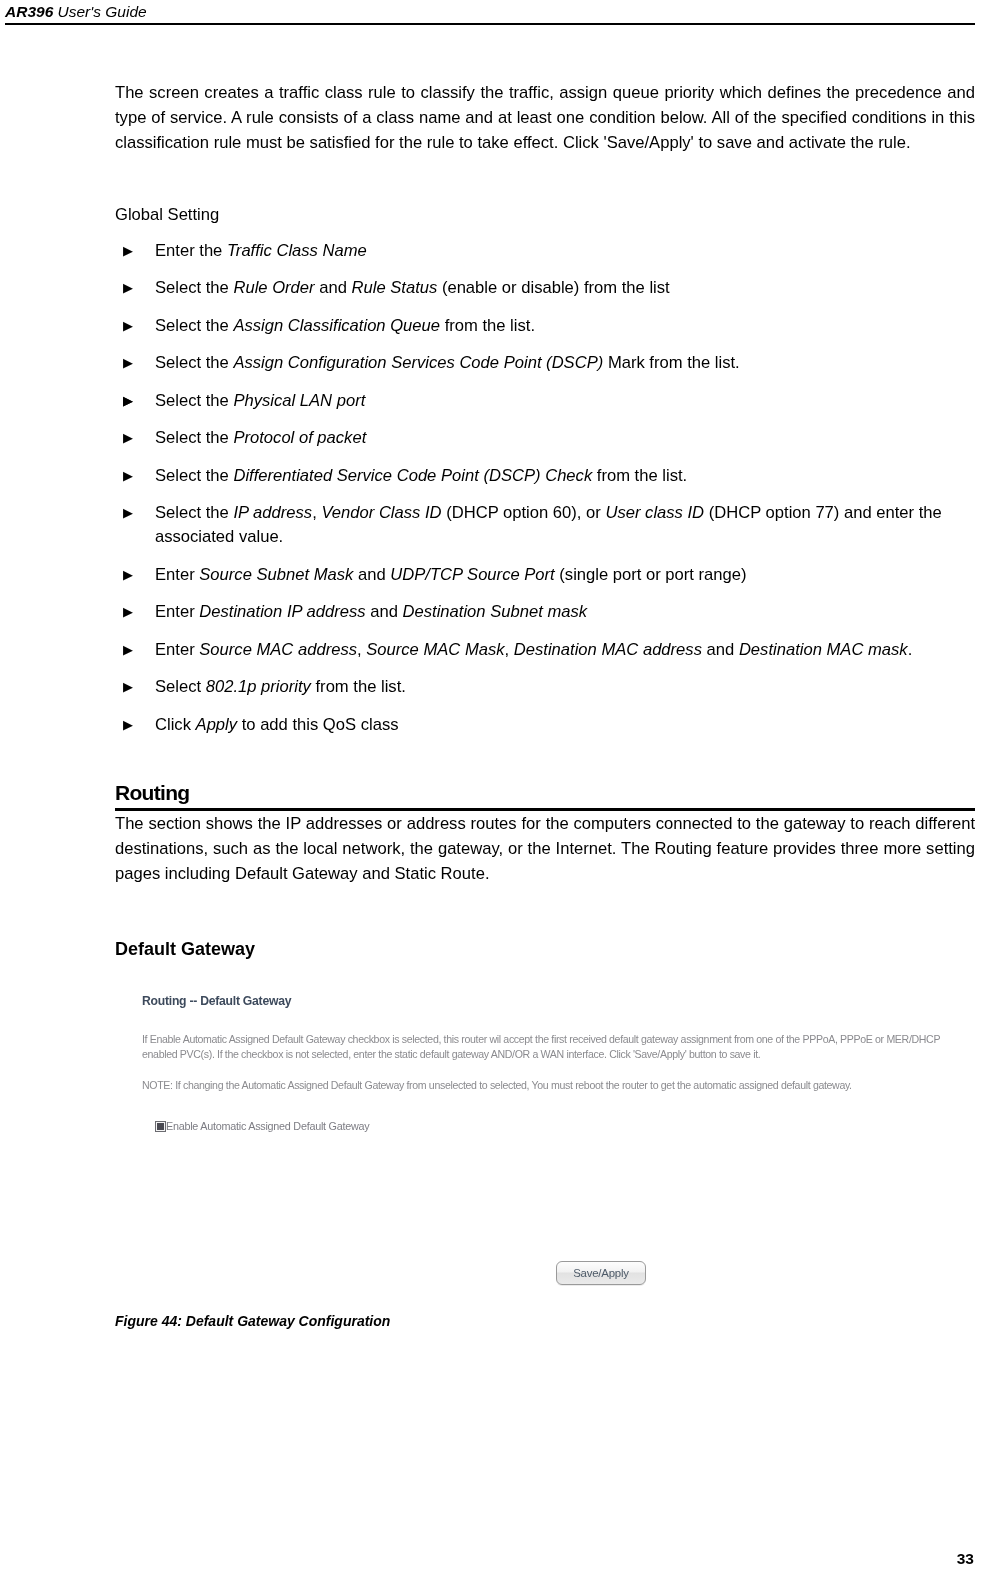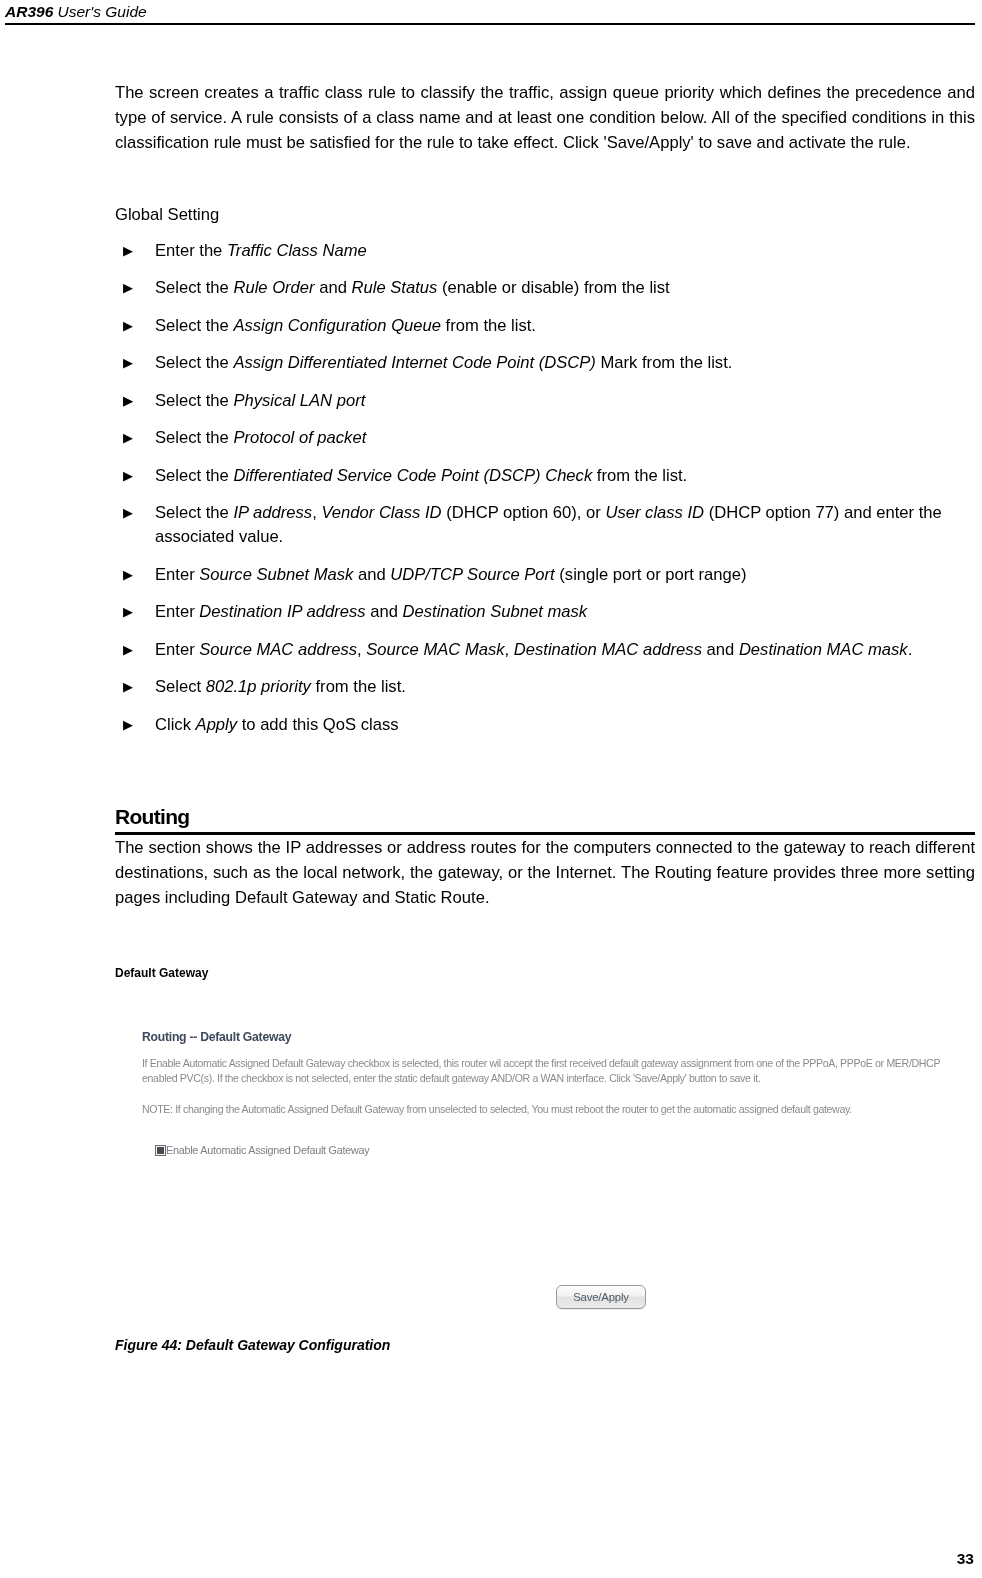--- a/index.html
+++ b/index.html
@@ -85,60 +85,60 @@
     line-height: 24px;
     color: #000;
   }
   ul.bullets li .txt i,
   p.body-par i {
     font-style: italic;
   }
 
   
   .section-heading-wrap {
-    margin-top: 68px;
+    margin-top: 44px;
   }
   h2.section-heading {
     margin: 0;
     font-size: 21px;
     font-weight: bold;
     letter-spacing: -0.7px;
     line-height: 24px;
   }
   .section-rule {
     margin-top: 3px;
     border-bottom: 3.2px solid #000;
     width: 860px;
   }
 
   .after-rule-par {
     margin-top: 26px;
   }
 
   h3.sub-heading {
     margin: 0;
-    font-size: 12px;
+    font-size: 18px;
     font-weight: bold;
     line-height: 22px;
   }
   .subheading-wrap { margin-top: 52px; }
 
   
   .ui-shot {
     margin-top: 26px;
     width: 860px;
     height: 310px;
     background: #ffffff;
     position: relative;
     font-family: "Liberation Sans", sans-serif;
   }
   .ui-title {
     position: absolute;
     left: 27px;
-    top: 20px;
+    top: 8px;
     font-size: 12.2px;
     font-weight: bold;
     color: #3d4a5c;
     letter-spacing: -0.25px;
     white-space: nowrap;
   }
   .ui-para {
     position: absolute;
     left: 27px;
     font-size: 10.6px;
@@ -231,22 +231,22 @@
 
 <div id="content">
 
   <p class="body-par">The screen creates a traffic class rule to classify the traffic, assign queue priority which defines the precedence and type of service. A rule consists of a class name and at least one condition below. All of the specified conditions in this classification rule must be satisfied for the rule to take effect. Click 'Save/Apply' to save and activate the rule.</p>
 
   <div class="sub-label">Global Setting</div>
 
   <ul class="bullets" id="bullet-list">
       <li><span class="marker">▶</span><span class="txt">Enter the <i>Traffic Class Name</i></span></li>
       <li><span class="marker">▶</span><span class="txt">Select the <i>Rule Order</i> and <i>Rule Status</i> (enable or disable) from the list</span></li>
-      <li><span class="marker">▶</span><span class="txt">Select the <i>Assign Configuration Queue</i> from the list.</span></li>
-      <li><span class="marker">▶</span><span class="txt">Select the <i>Assign Differentiated Internet Code Point (DSCP)</i> Mark from the list.</span></li>
+      <li><span class="marker">▶</span><span class="txt">Select the <i>Assign Classification Queue</i> from the list.</span></li>
+      <li><span class="marker">▶</span><span class="txt">Select the <i>Assign Configuration Services Code Point (DSCP)</i> Mark from the list.</span></li>
       <li><span class="marker">▶</span></li>
       <li><span class="marker">▶</span><span class="txt">Select the <i>Physical LAN port</i></span></li>
       <li><span class="marker">▶</span><span class="txt">Select the <i>Protocol of packet</i></span></li>
       <li><span class="marker">▶</span><span class="txt">Select the <i>Differentiated Service Code Point (DSCP) Check</i> from the list.</span></li>
       <li><span class="marker">▶</span><span class="txt">Select the <i>IP address</i>, <i>Vendor Class ID</i> (DHCP option 60), or <i>User class ID</i> (DHCP option 77) and enter the associated value.</span></li>
       <li><span class="marker">▶</span><span class="txt">Enter <i>Source Subnet Mask</i> and <i>UDP/TCP Source Port</i> (single port or port range)</span></li>
       <li><span class="marker">▶</span><span class="txt">Enter <i>Destination IP address</i> and <i>Destination Subnet mask</i></span></li>
       <li><span class="marker">▶</span><span class="txt">Enter <i>Source MAC address</i>, <i>Source MAC Mask</i>, <i>Destination MAC address</i> and <i>Destination MAC mask</i>.</span></li>
       <li><span class="marker">▶</span><span class="txt">Select <i>802.1p priority</i> from the list.</span></li>
       <li><span class="marker">▶</span><span class="txt">Click <i>Apply</i> to add this QoS class</span></li>

